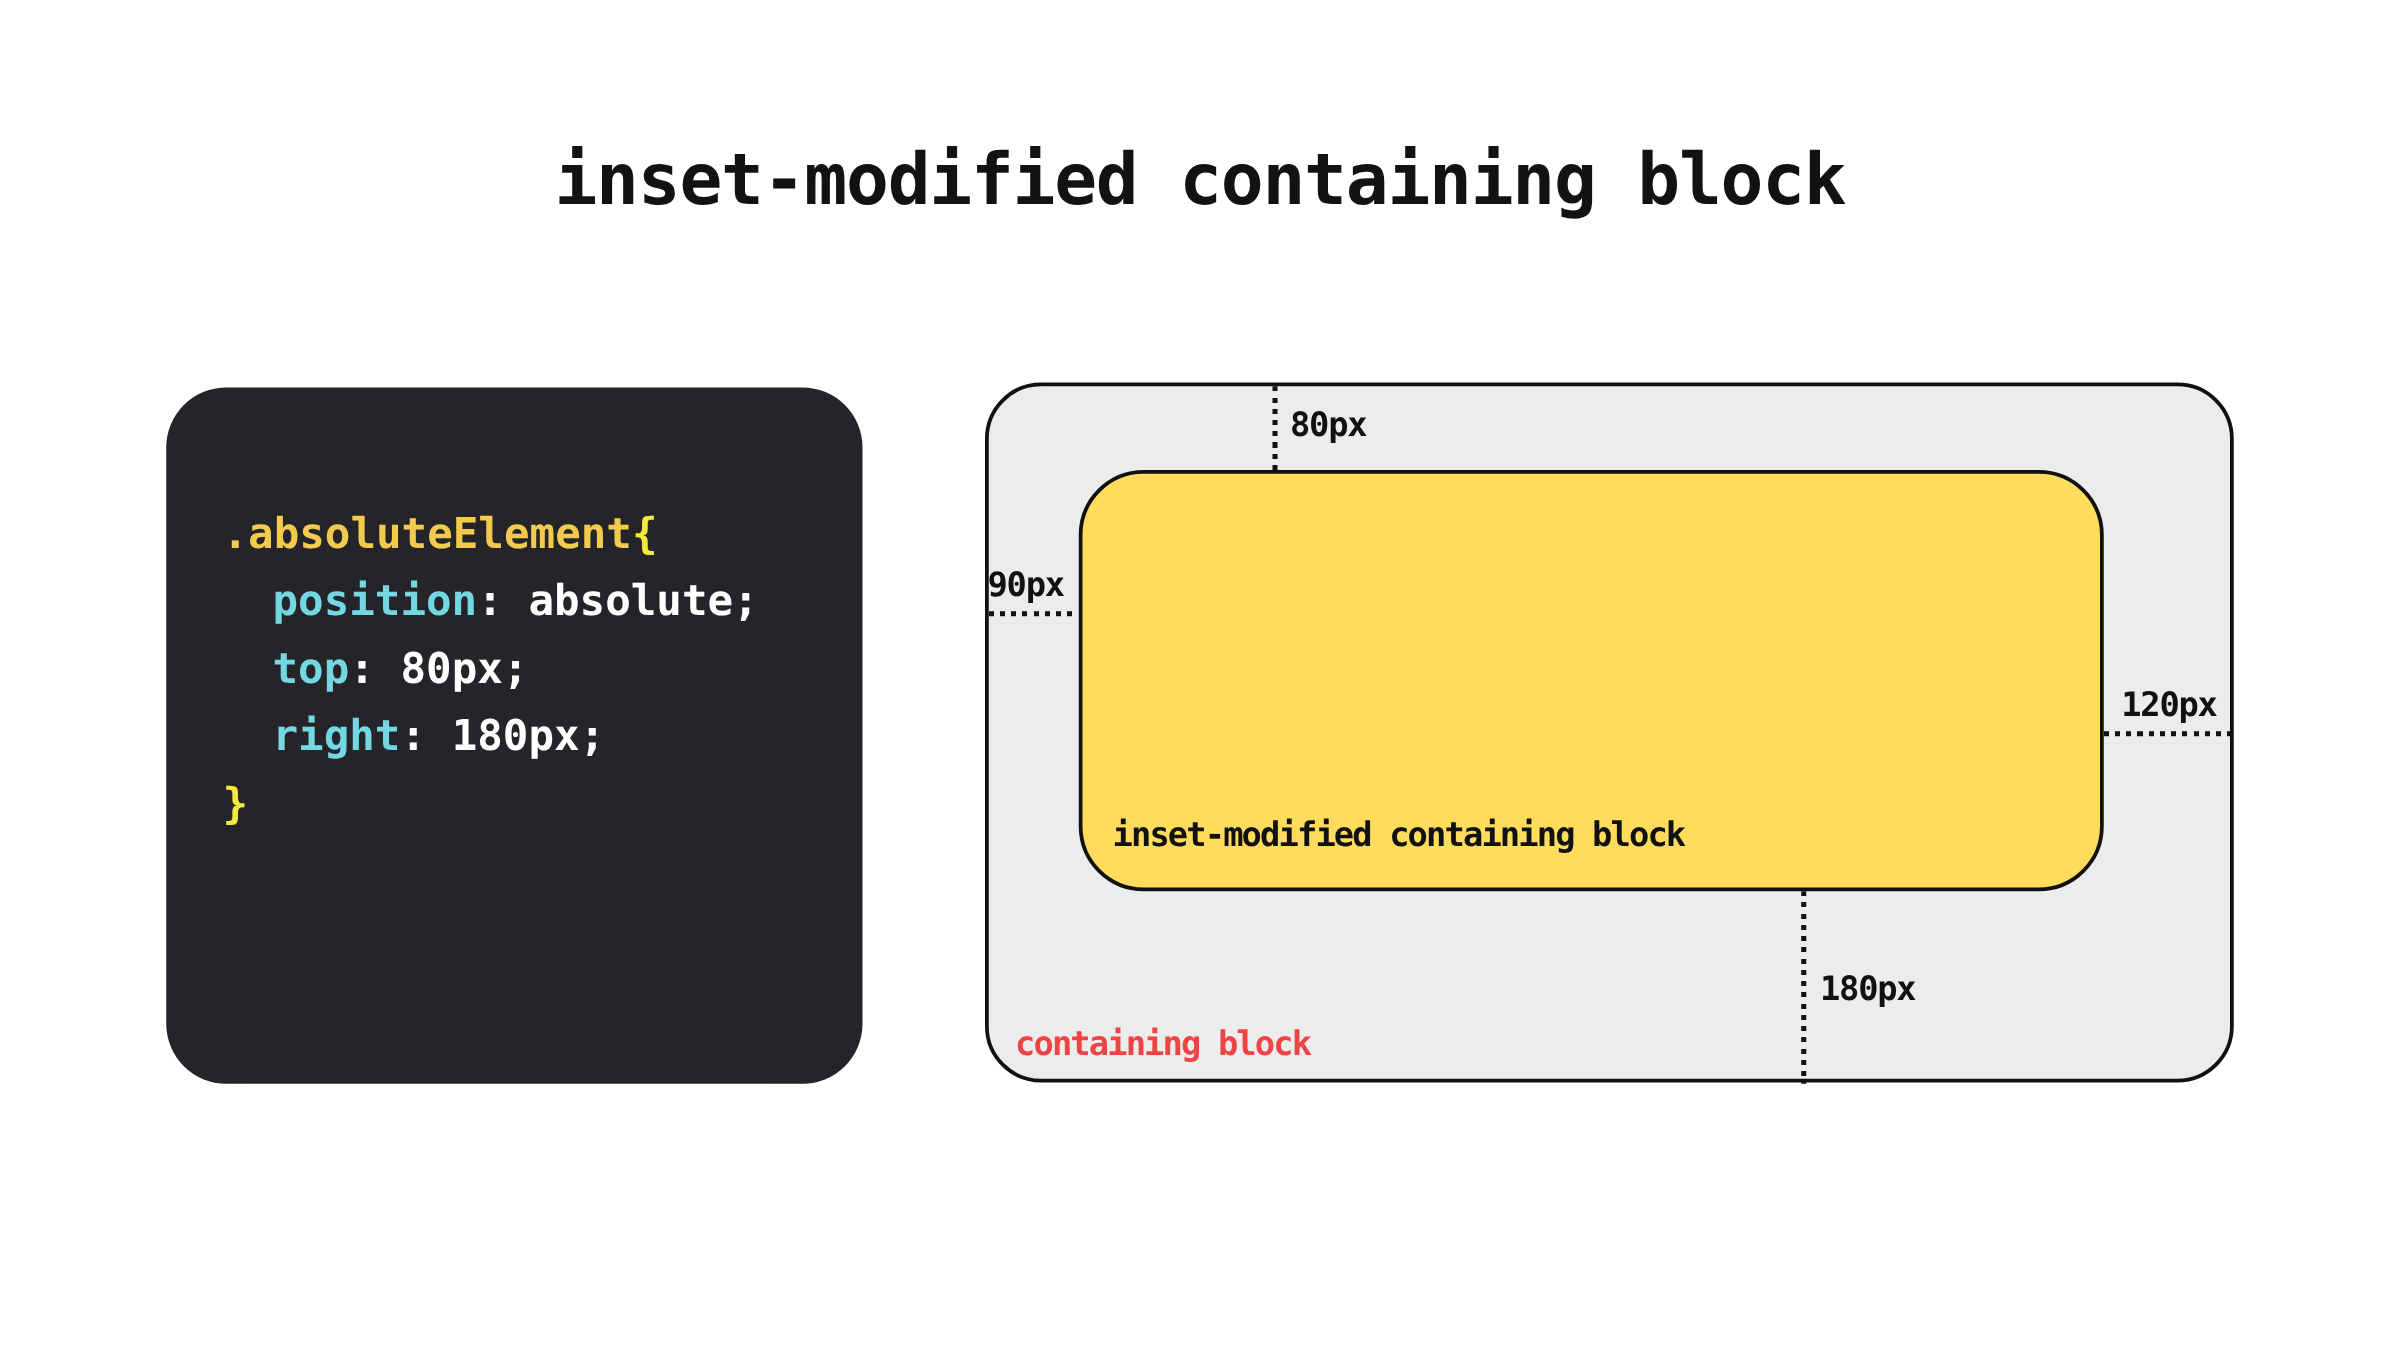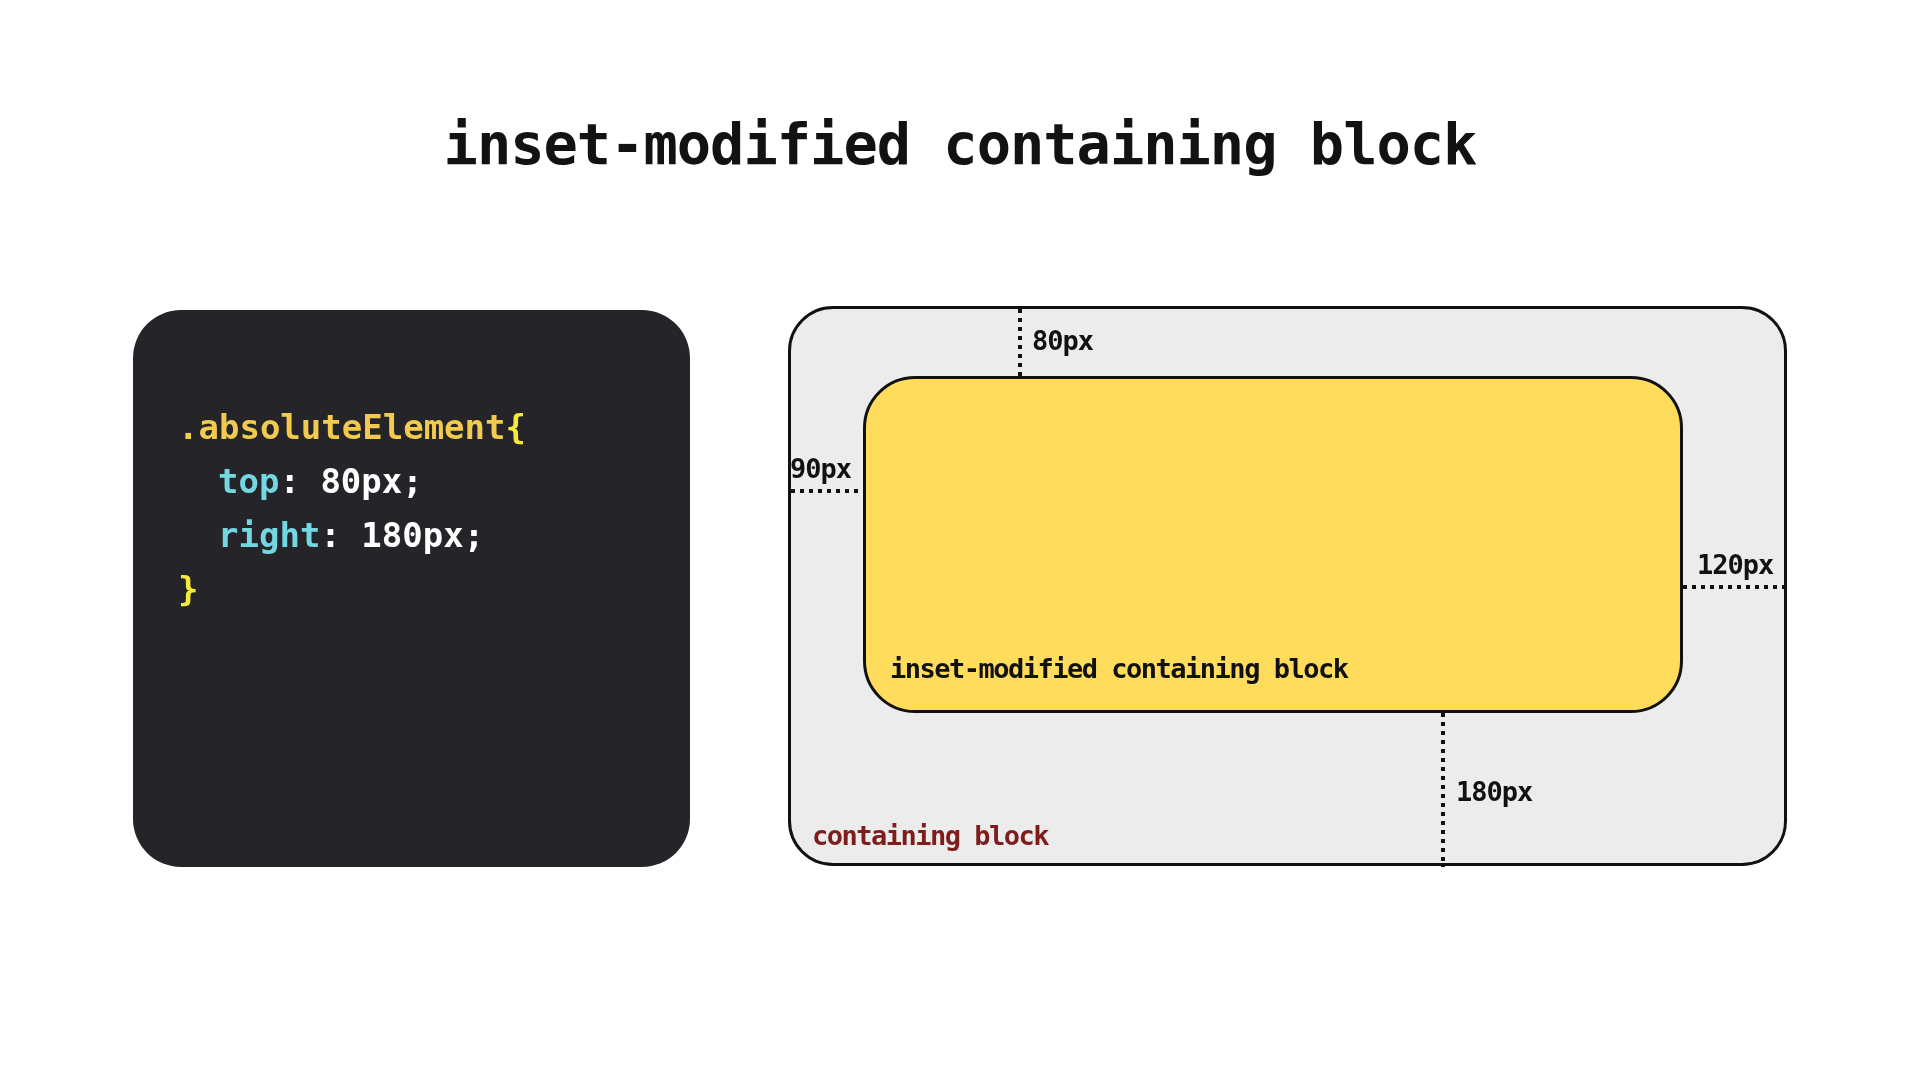--- a/index.html
+++ b/index.html
@@ -90,21 +90,21 @@
     color: #111111;
     letter-spacing: -1.5px;
     white-space: nowrap;
   }
   .cb-label {
     position: absolute;
     left: 812px;
     top: 820px;
     font-size: 27px;
     font-weight: bold;
-    color: #7f1d1d;
+    color: #ef4444;
     letter-spacing: -1.5px;
     white-space: nowrap;
   }
 
   
   .dot-v {
     position: absolute;
     width: 4px;
     background: repeating-linear-gradient(to bottom, #111 0, #111 4px, transparent 4px, transparent 9px);
   }
@@ -135,20 +135,21 @@
 </head>
 <body>
 
 <div id="stage">
 
   <div class="page-title">inset-modified containing block</div>
 
   <div class="code-panel">
     <div class="code-line"><span class="tok-selector">.absoluteElement</span><span class="tok-brace">{</span></div>
 
+    <div class="code-line indent"><span class="tok-prop">position</span><span class="tok-plain">: </span><span class="tok-plain">absolute</span><span class="tok-plain">;</span></div>
 
     <div class="code-line indent"><span class="tok-prop">top</span><span class="tok-plain">: </span><span class="tok-plain">80px</span><span class="tok-plain">;</span></div>
 
 
     <div class="code-line indent"><span class="tok-prop">right</span><span class="tok-plain">: </span><span class="tok-plain">180px</span><span class="tok-plain">;</span></div>
 
 
     <div class="code-line"><span class="tok-brace">}</span></div>
   </div>
 

